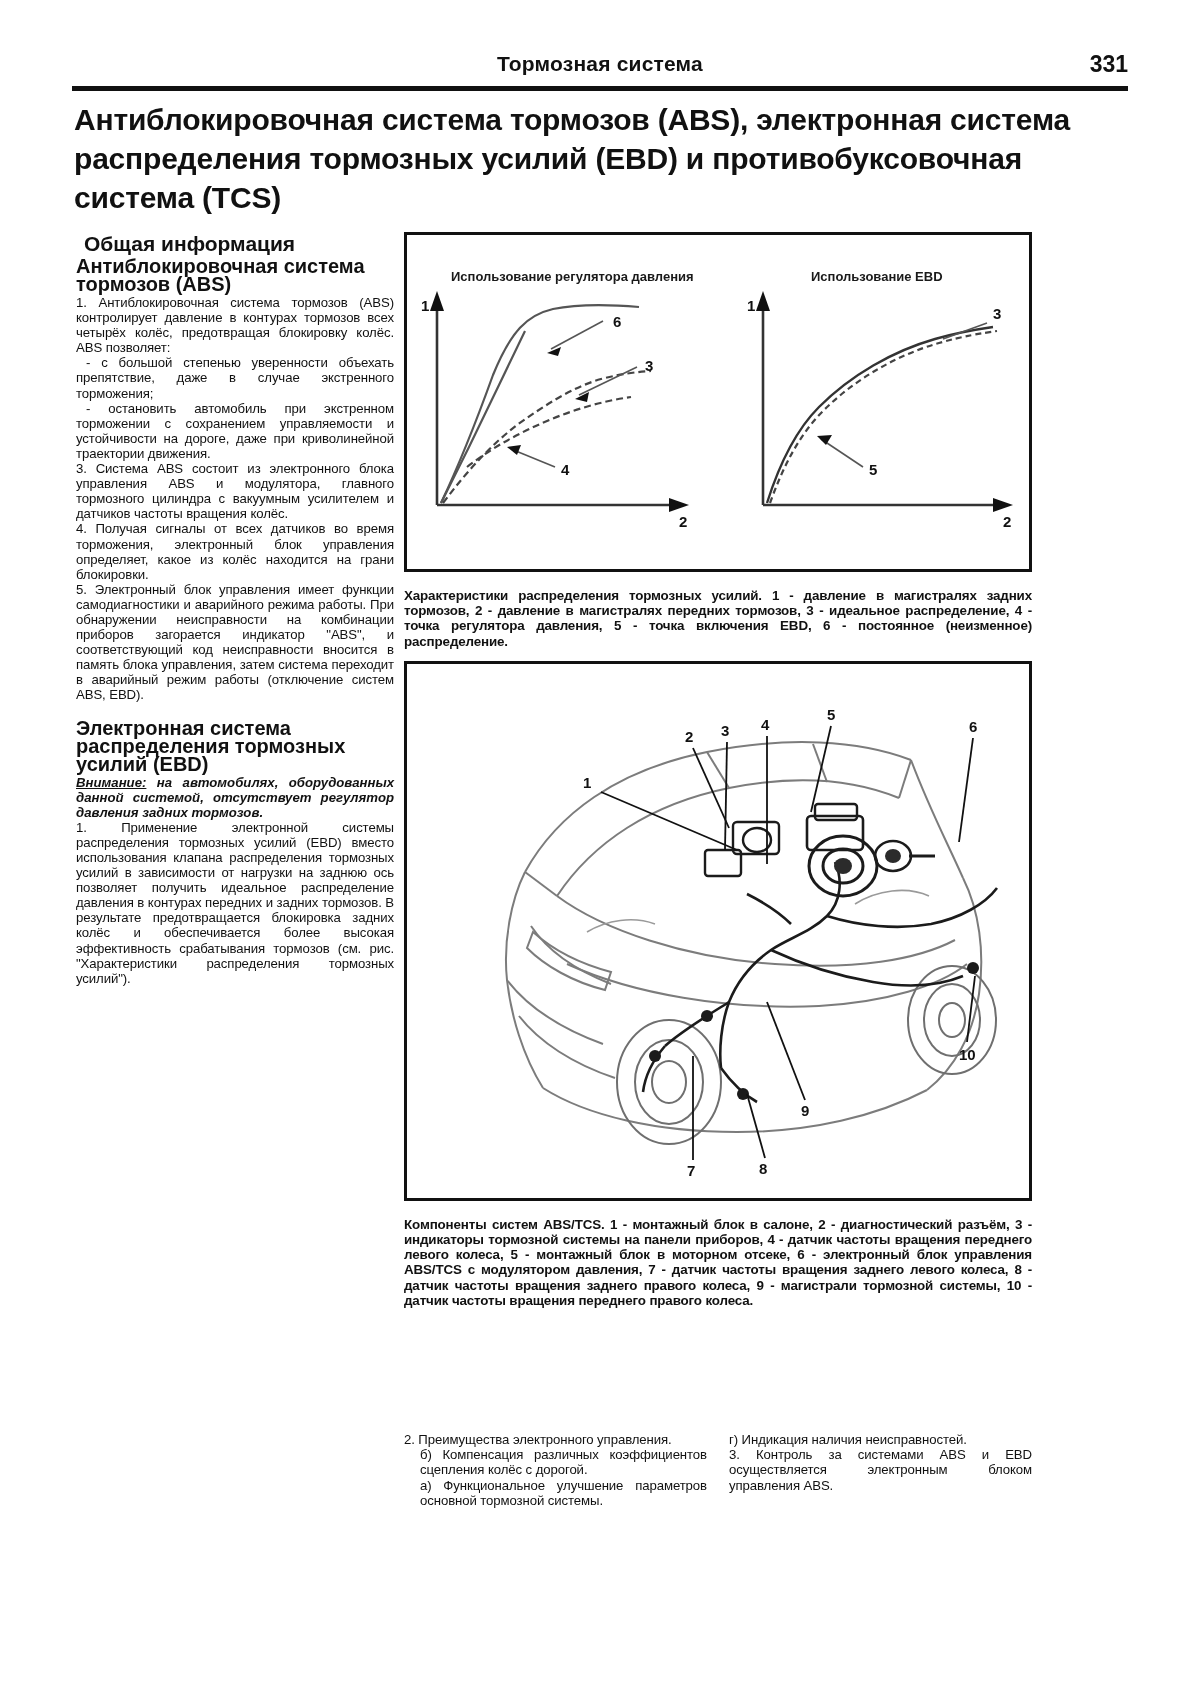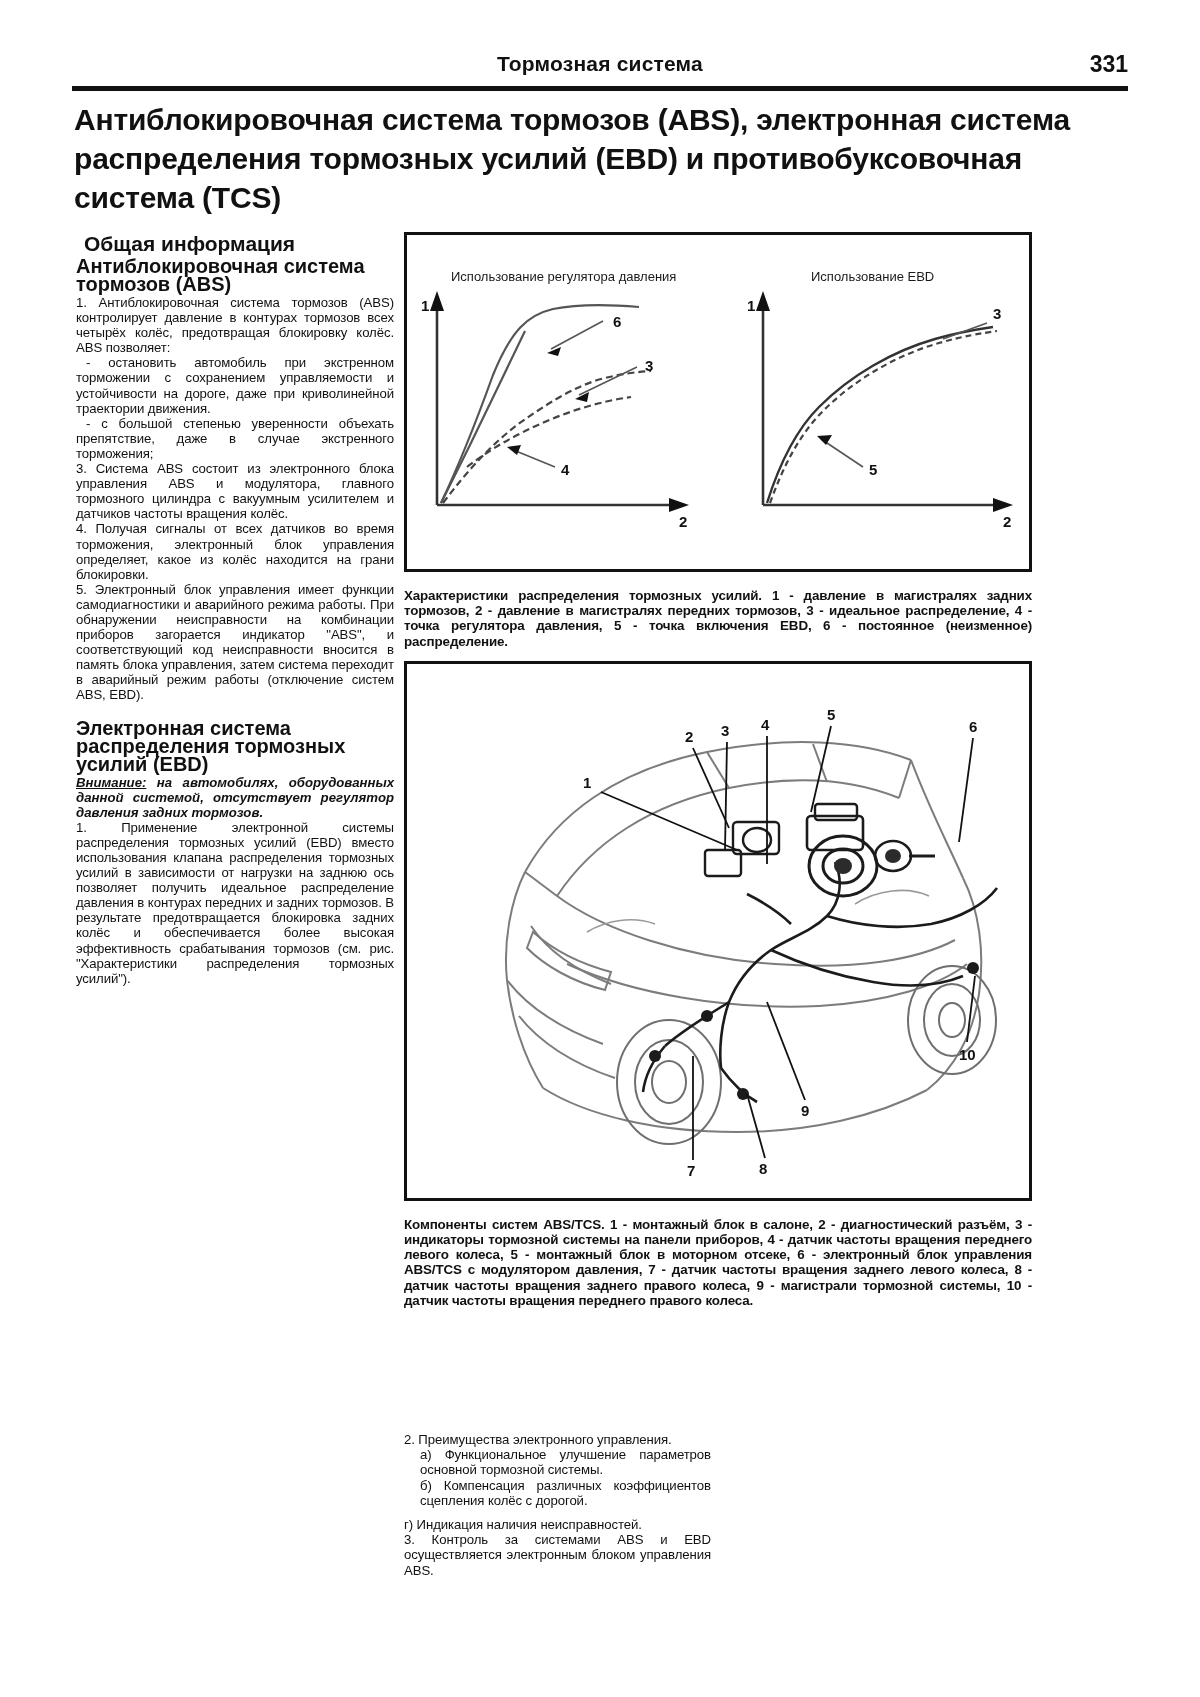--- a/index.html
+++ b/index.html
@@ -118,34 +118,33 @@
     font-weight:bold;
     text-align:justify;
     margin-top:16px;
     letter-spacing:-.15px;
   }
 
   
   .chart-title {
     position:absolute;
     font-size:13px;
-    font-weight:normal;
+    font-weight:bold;
     white-space:nowrap;
     color:#1a1a1a;
   }
   .chart-svg { position:absolute; left:0; top:0; }
 
   
   .botcols {
     position:absolute;
     left:404px; top:1432px;
     width:628px;
     display:flex;
-    gap:9px;
-    flex-direction:column;
+    gap:22px;
   }
   .botcol { width:307px; }
   .botcol .body-p { font-size:13.2px; line-height:15.2px; }
 
   .small-sub { padding-left:16px; }
 </style>
 </head>
 <body>
 
 <div class="page">
@@ -155,22 +154,22 @@
     <div class="runhead-page">331</div>
   </div>
   <div class="runhead-rule"></div>
 
   <div class="maintitle">Антиблокировочная система тормозов (ABS), электронная система распределения тормозных усилий (EBD) и противобуксовочная система (TCS)</div>
 
   <div class="leftcol">
     <div class="h2">Общая информация</div>
     <div class="h3">Антиблокировочная система тормозов (ABS)</div>
     <p class="body-p">1. Антиблокировочная система тормозов (ABS) контролирует давление в контурах тормозов всех четырёх колёс, предотвращая блокировку колёс. ABS позволяет:</p>
+    <p class="body-p indent">- с большой степенью уверенности объехать препятствие, даже в случае экстренного торможения;</p>
     <p class="body-p indent">- остановить автомобиль при экстренном торможении с сохранением управляемости и устойчивости на дороге, даже при криволинейной траектории движения.</p>
-    <p class="body-p indent">- с большой степенью уверенности объехать препятствие, даже в случае экстренного торможения;</p>
     <p class="body-p">3. Система ABS состоит из электронного блока управления ABS и модулятора, главного тормозного цилиндра с вакуумным усилителем и датчиков частоты вращения колёс.</p>
     <p class="body-p">4. Получая сигналы от всех датчиков во время торможения, электронный блок управления определяет, какое из колёс находится на грани блокировки.</p>
     <p class="body-p">5. Электронный блок управления имеет функции самодиагностики и аварийного режима работы. При обнаружении неисправности на комбинации приборов загорается индикатор "ABS", и соответствующий код неисправности вносится в память блока управления, затем система переходит в аварийный режим работы (отключение систем ABS, EBD).</p>
     <div class="gap-md"></div>
     <div class="h3">Электронная система распределения тормозных усилий (EBD)</div>
     <p class="note"><u>Внимание:</u><span> на автомобилях, оборудованных данной системой, отсутствует регулятор давления задних тормозов.</span></p>
     <p class="body-p">1. Применение электронной системы распределения тормозных усилий (EBD) вместо использования клапана распределения тормозных усилий в зависимости от нагрузки на заднюю ось позволяет получить идеальное распределение давления в контурах передних и задних тормозов. В результате предотвращается блокировка задних колёс и обеспечивается более высокая эффективность срабатывания тормозов (см. рис. "Характеристики распределения тормозных усилий").</p>
   </div>
 
   <div class="rightcol">
@@ -342,22 +341,22 @@
           <text x="552" y="396">10</text>
         </g>
       </svg>
     </div>
     <div class="figcaption">Компоненты систем ABS/TCS. 1 - монтажный блок в салоне, 2 - диагностический разъём, 3 - индикаторы тормозной системы на панели приборов, 4 - датчик частоты вращения переднего левого колеса, 5 - монтажный блок в моторном отсеке, 6 - электронный блок управления ABS/TCS с модулятором давления, 7 - датчик частоты вращения заднего левого колеса, 8 - датчик частоты вращения заднего правого колеса, 9 - магистрали тормозной системы, 10 - датчик частоты вращения переднего правого колеса.</div>
   </div>
 
   <div class="botcols">
     <div class="botcol">
       <p class="body-p">2. Преимущества электронного управления.</p>
+      <p class="body-p small-sub">б) Компенсация различных коэффициентов сцепления колёс с дорогой.</p>
       <p class="body-p small-sub">а) Функциональное улучшение параметров основной тормозной системы.</p>
-      <p class="body-p small-sub">б) Компенсация различных коэффициентов сцепления колёс с дорогой.</p>
     </div>
     <div class="botcol">
       <p class="body-p">г) Индикация наличия неисправностей.</p>
       <p class="body-p">3. Контроль за системами ABS и EBD осуществляется электронным блоком управления ABS.</p>
     </div>
   </div>
 
 </div>
 
 </body></html>

